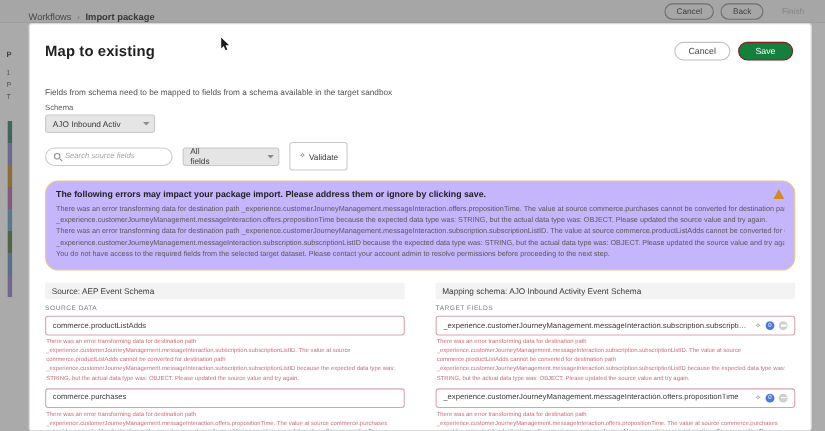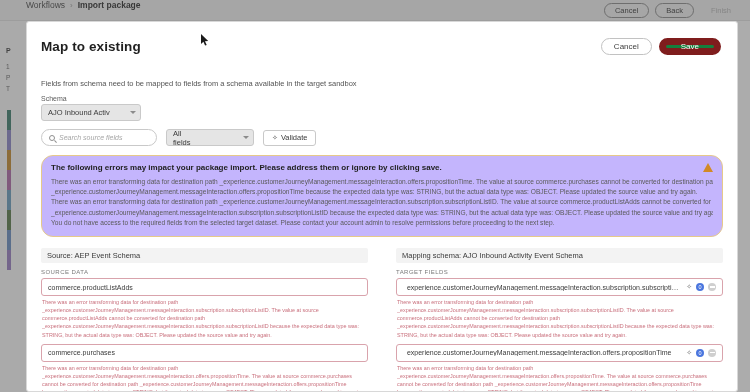--- a/index.html
+++ b/index.html
@@ -8,21 +8,21 @@
     font-family: "Liberation Sans", sans-serif;
     overflow: hidden;
   }
   body { position: relative; background: #ffffff; }
 
   
   .bg-app { position: absolute; inset: 0; background: #ffffff; }
   .bg-topbar {
     position: absolute; left: 0; top: 0; width: 750px; height: 21px;
     background: #f4f4f4; border-bottom: 1px solid #e3e3e3;
-    display: flex; align-items: flex-start;
+    display: flex; align-items: flex-end;
   }
   .crumbs { display: flex; align-items: center; gap: 5px; margin-left: 26px;
             font-size: 8.5px; color: #4b4b4b; white-space: nowrap; }
   .crumb-sep { color: #a0a0a0; font-size: 8px; }
   .crumb-current { font-weight: bold; color: #2c2c2c; }
   .bg-topbar-actions {
     position: absolute; right: 8px; top: 3px;
     display: flex; align-items: center; gap: 6px;
   }
   .pill {
@@ -63,21 +63,21 @@
   .dlg-title { font-size: 13.5px; font-weight: bold; color: #1f1f1f; letter-spacing: .1px; }
   .dlg-actions { display: flex; align-items: center; gap: 7px; }
   .btn-outline {
     height: 17px; padding: 0 12px; border-radius: 9px;
     border: 1px solid #c2c2c2; background: #fff;
     font-size: 8px; color: #3d3d3d;
     display: flex; align-items: center; justify-content: center;
   }
   .btn-primary {
     height: 17px; padding: 0 15px; border-radius: 9px;
-    border: 7px solid #7f1d1d; background: #15803d; color: #fff;
+    border: 1px solid #7f1d1d; background: #15803d; color: #fff;
     font-size: 8px; display: flex; align-items: center; justify-content: center;
   }
 
   .dlg-body { padding: 0 14px; }
 
   .hint { font-size: 7.5px; color: #545454; margin-top: 21px; }
   .fld-label { font-size: 7px; color: #5c5c5c; margin-top: 7px; margin-bottom: 2px; }
 
   .select {
     width: 100px; height: 17px; border: 1px solid #c9c9c9; border-radius: 3px;
@@ -94,21 +94,21 @@
     background: #fff; display: flex; align-items: center; gap: 4px;
     padding: 0 7px;
   }
   .search-txt { font-size: 7px; color: #a6a6a6; font-style: italic; }
   .mag { width: 6px; height: 6px; border: 1px solid #8f8f8f; border-radius: 50%;
          position: relative; flex: none; }
   .mag::after { content:""; position:absolute; right:-2.5px; bottom:-2px;
                 width:3px; height:1px; background:#8f8f8f; transform: rotate(45deg); }
   .select.wide { width: 88px; gap: 47px; }
   .btn-validate {
-    height: 16px; padding: 0 8px; border: 1px solid #c9c9c9; border-radius: 3px;
+    height: 26px; padding: 0 8px; border: 1px solid #c9c9c9; border-radius: 3px;
     background: #fff; font-size: 7.5px; color: #3a3a3a;
     display: flex; align-items: center; gap: 3px;
   }
   .wand { font-size: 7px; color: #555; }
 
   
   .banner {
     margin-top: 9px; border: 1px solid #e6c98a; border-radius: 12px;
     background: #c4b5fd; padding: 7px 9px 8px 9px; position: relative;
   }

